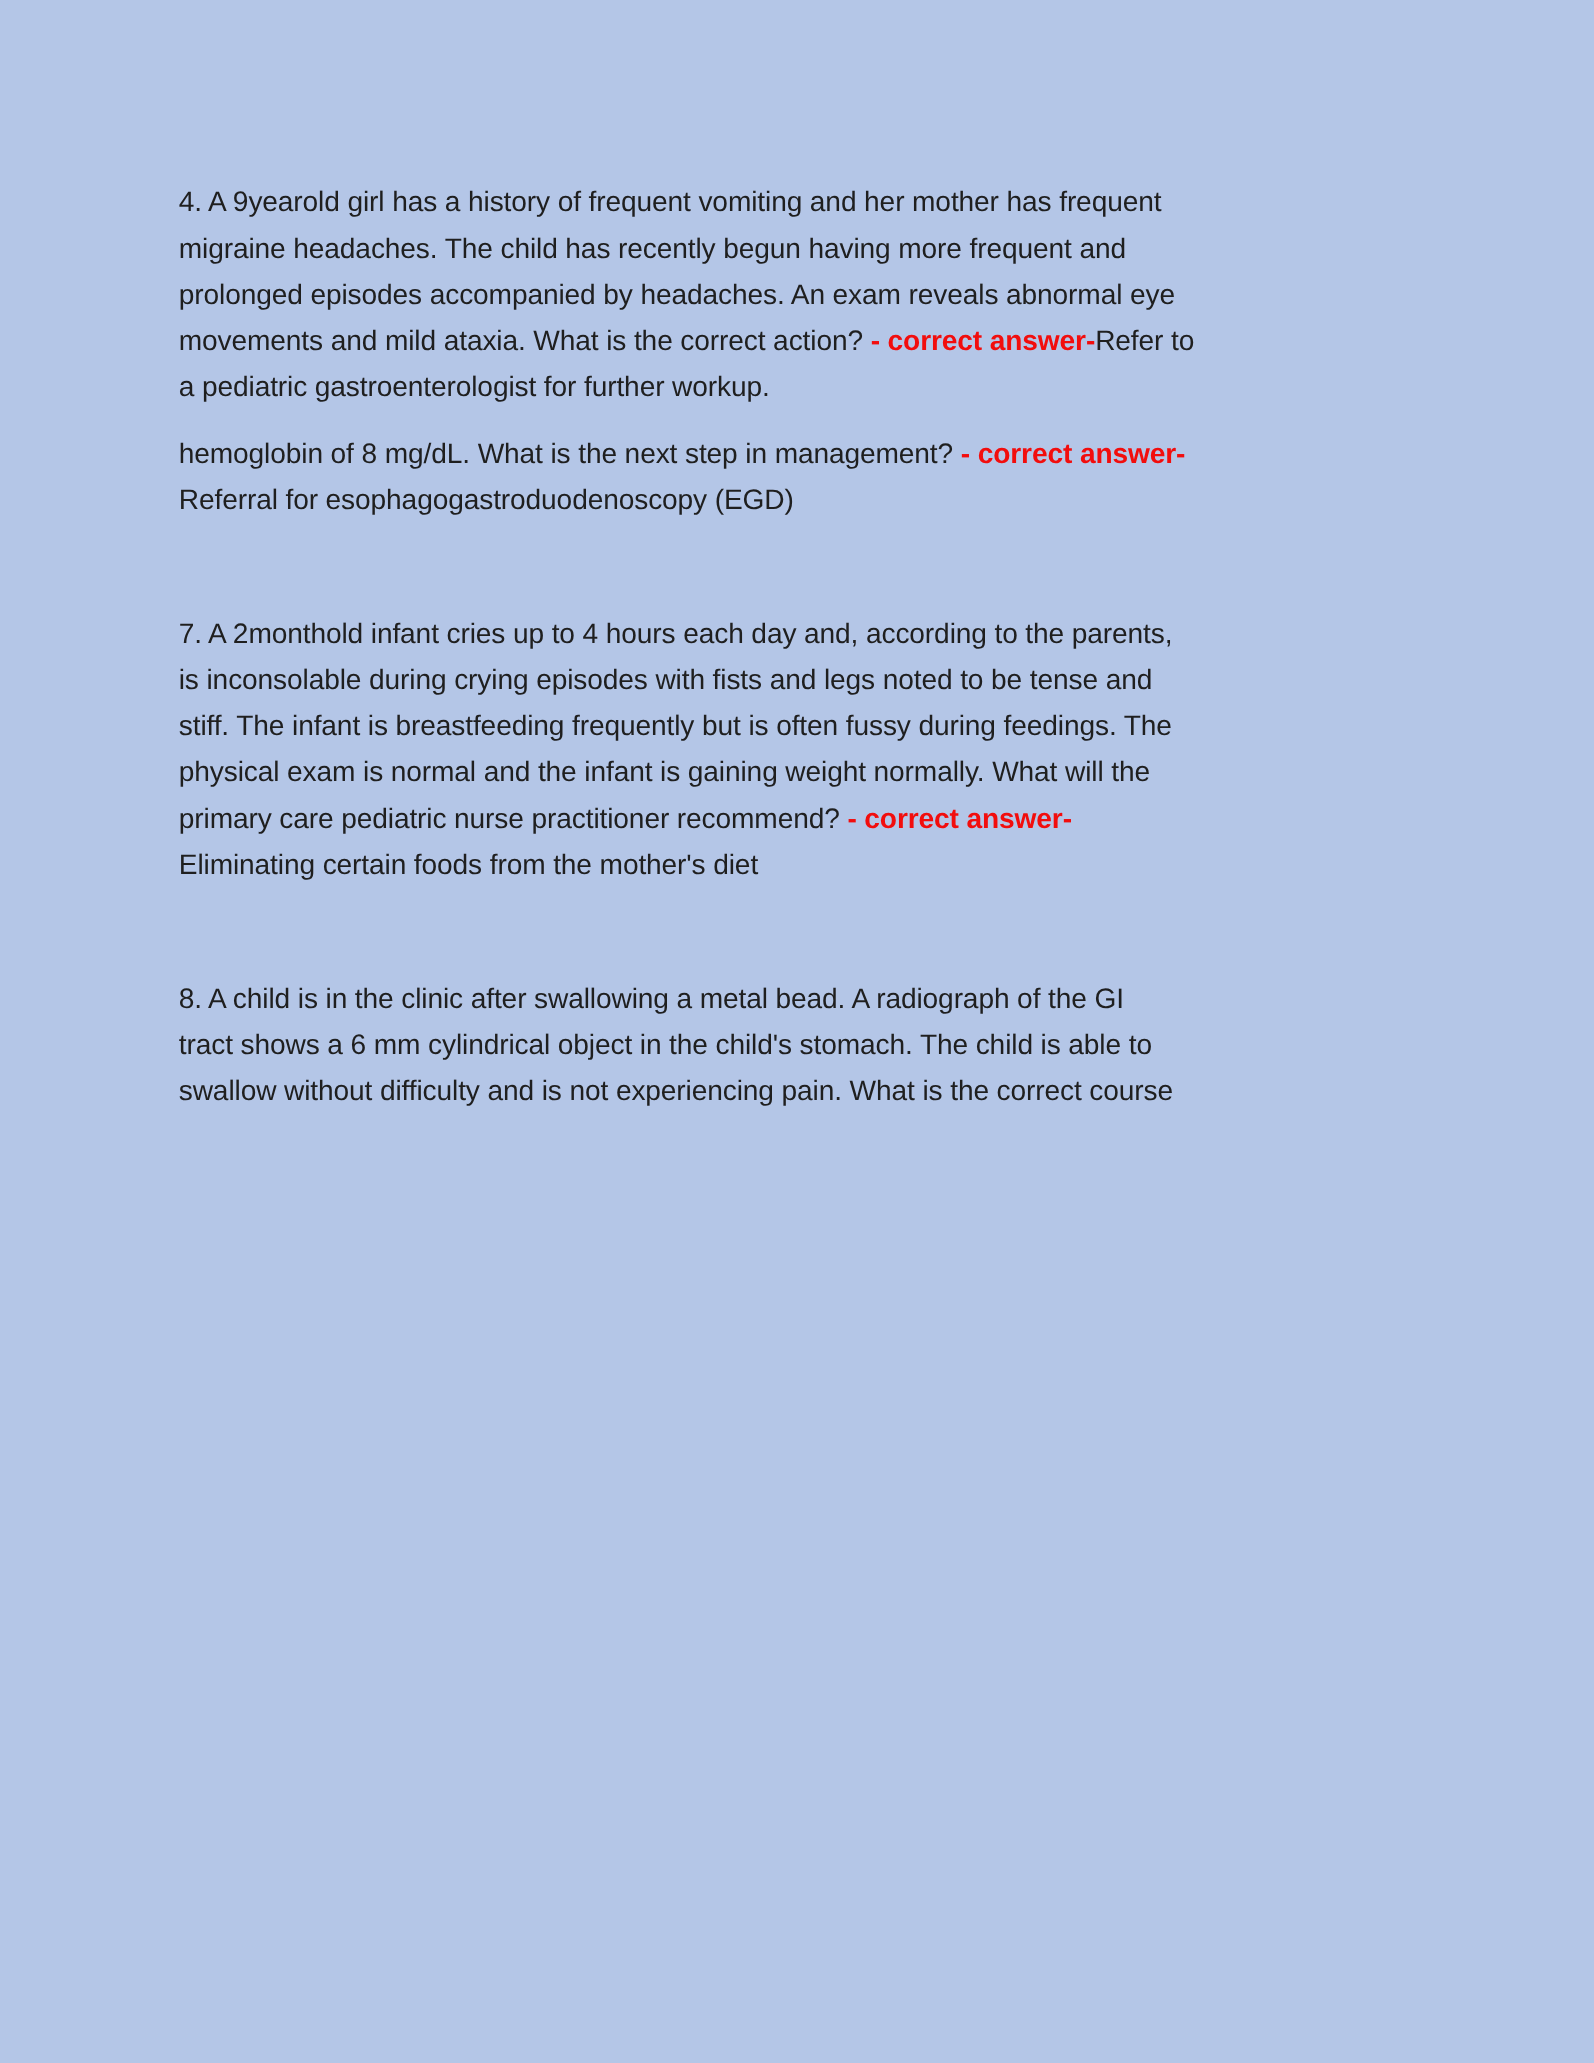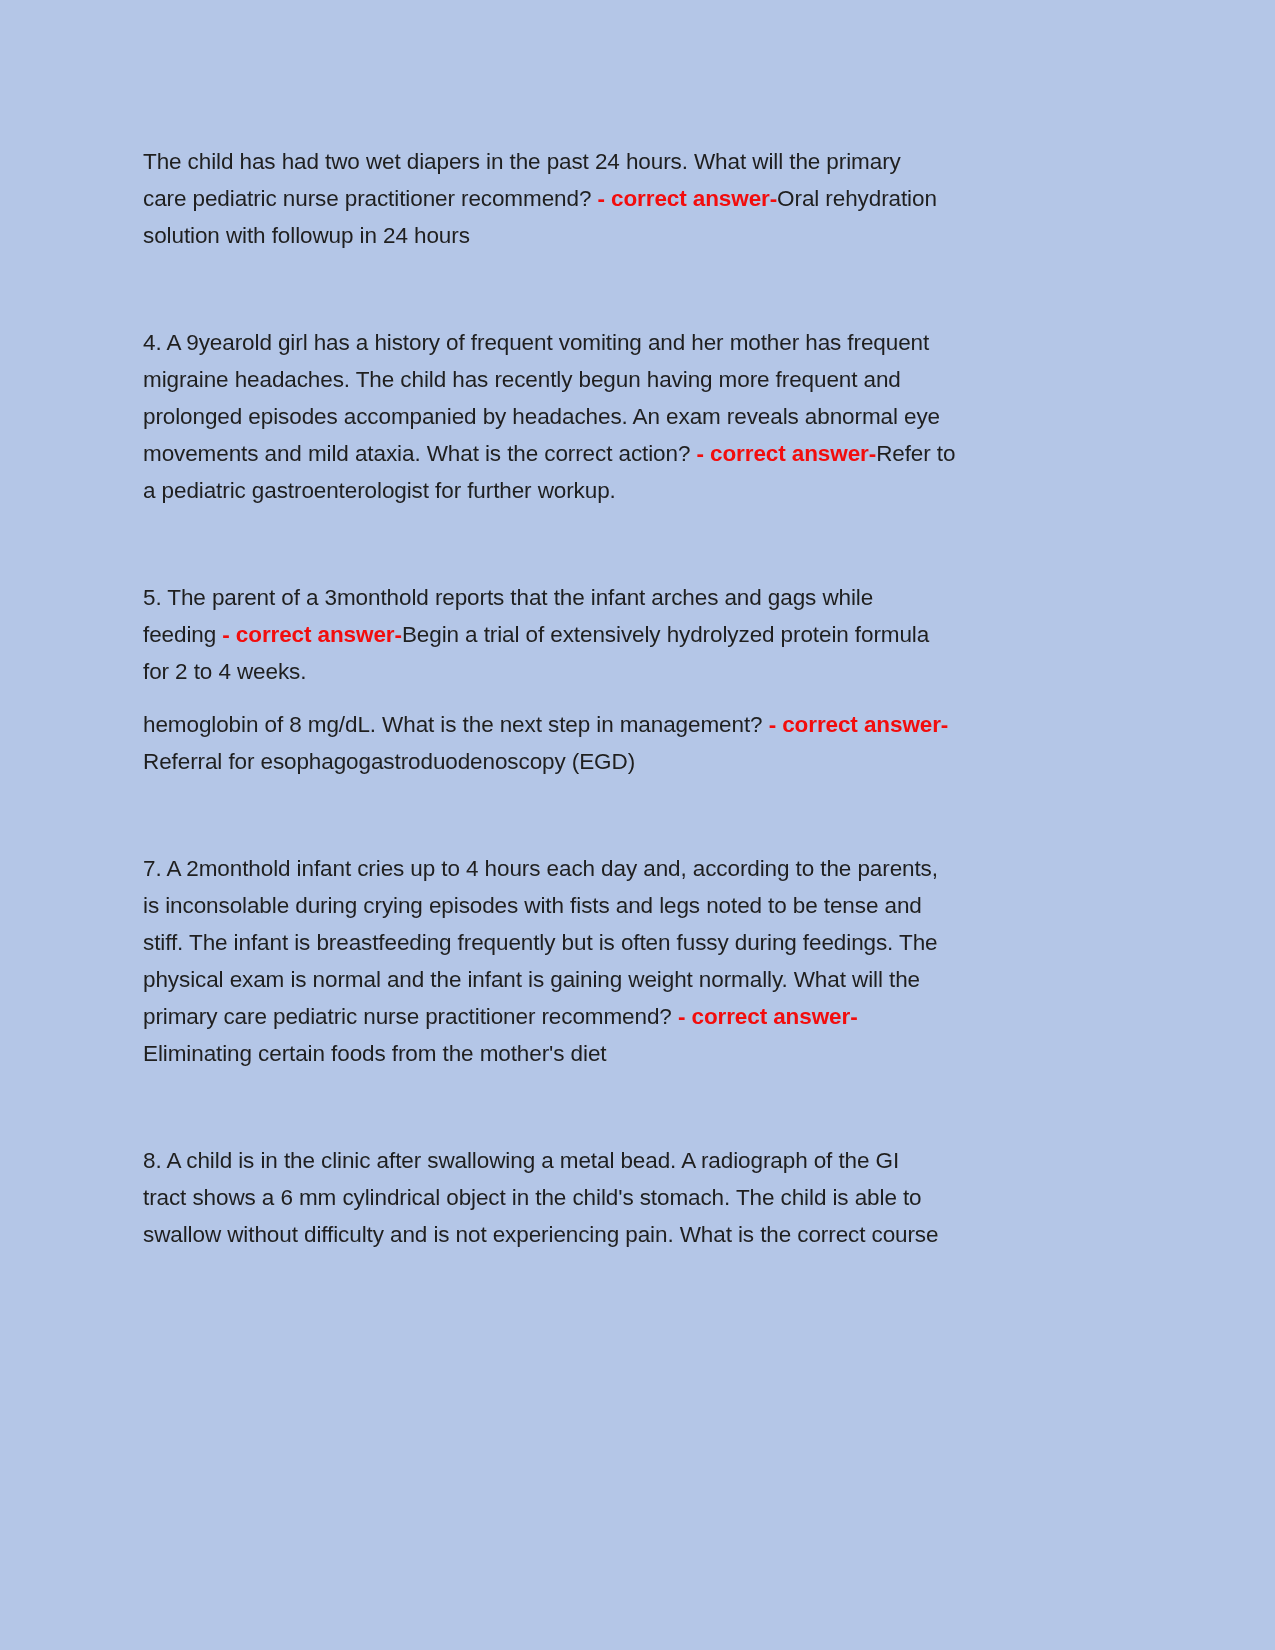--- a/index.html
+++ b/index.html
@@ -32,31 +32,25 @@
   .answer {
     color: var(--answer);
     font-weight: bold;
   }
 </style>
 </head>
 <body style="background: rgb(180, 198, 231); color: rgb(31, 31, 31);">
 
 <main class="page">
   <section>
-      <p class="para"><span class="plain">The child has had two wet diapers in the past 24 hours. What will the primary
-care pediatric nurse practitioner recommend? </span><span class="answer">- correct answer-</span><span class="plain">Oral rehydration
-solution with followup in 24 hours</span></p>
       <p class="para"><span class="plain">4. A 9yearold girl has a history of frequent vomiting and her mother has frequent
 migraine headaches. The child has recently begun having more frequent and
 prolonged episodes accompanied by headaches. An exam reveals abnormal eye
 movements and mild ataxia. What is the correct action? </span><span class="answer">- correct answer-</span><span class="plain">Refer to
 a pediatric gastroenterologist for further workup.</span></p>
-      <p class="para"><span class="plain">5. The parent of a 3monthold reports that the infant arches and gags while
-feeding </span><span class="answer">- correct answer-</span><span class="plain">Begin a trial of extensively hydrolyzed protein formula
-for 2 to 4 weeks.</span></p>
       <p class="para tight"><span class="plain">hemoglobin of 8 mg/dL. What is the next step in management? </span><span class="answer">- correct answer-</span><span class="plain">
 Referral for esophagogastroduodenoscopy (EGD)</span></p>
       <p class="para"><span class="plain">7. A 2monthold infant cries up to 4 hours each day and, according to the parents,
 is inconsolable during crying episodes with fists and legs noted to be tense and
 stiff. The infant is breastfeeding frequently but is often fussy during feedings. The
 physical exam is normal and the infant is gaining weight normally. What will the
 primary care pediatric nurse practitioner recommend? </span><span class="answer">- correct answer-</span><span class="plain">
 Eliminating certain foods from the mother's diet</span></p>
       <p class="para"><span class="plain">8. A child is in the clinic after swallowing a metal bead. A radiograph of the GI
 tract shows a 6 mm cylindrical object in the child's stomach. The child is able to

